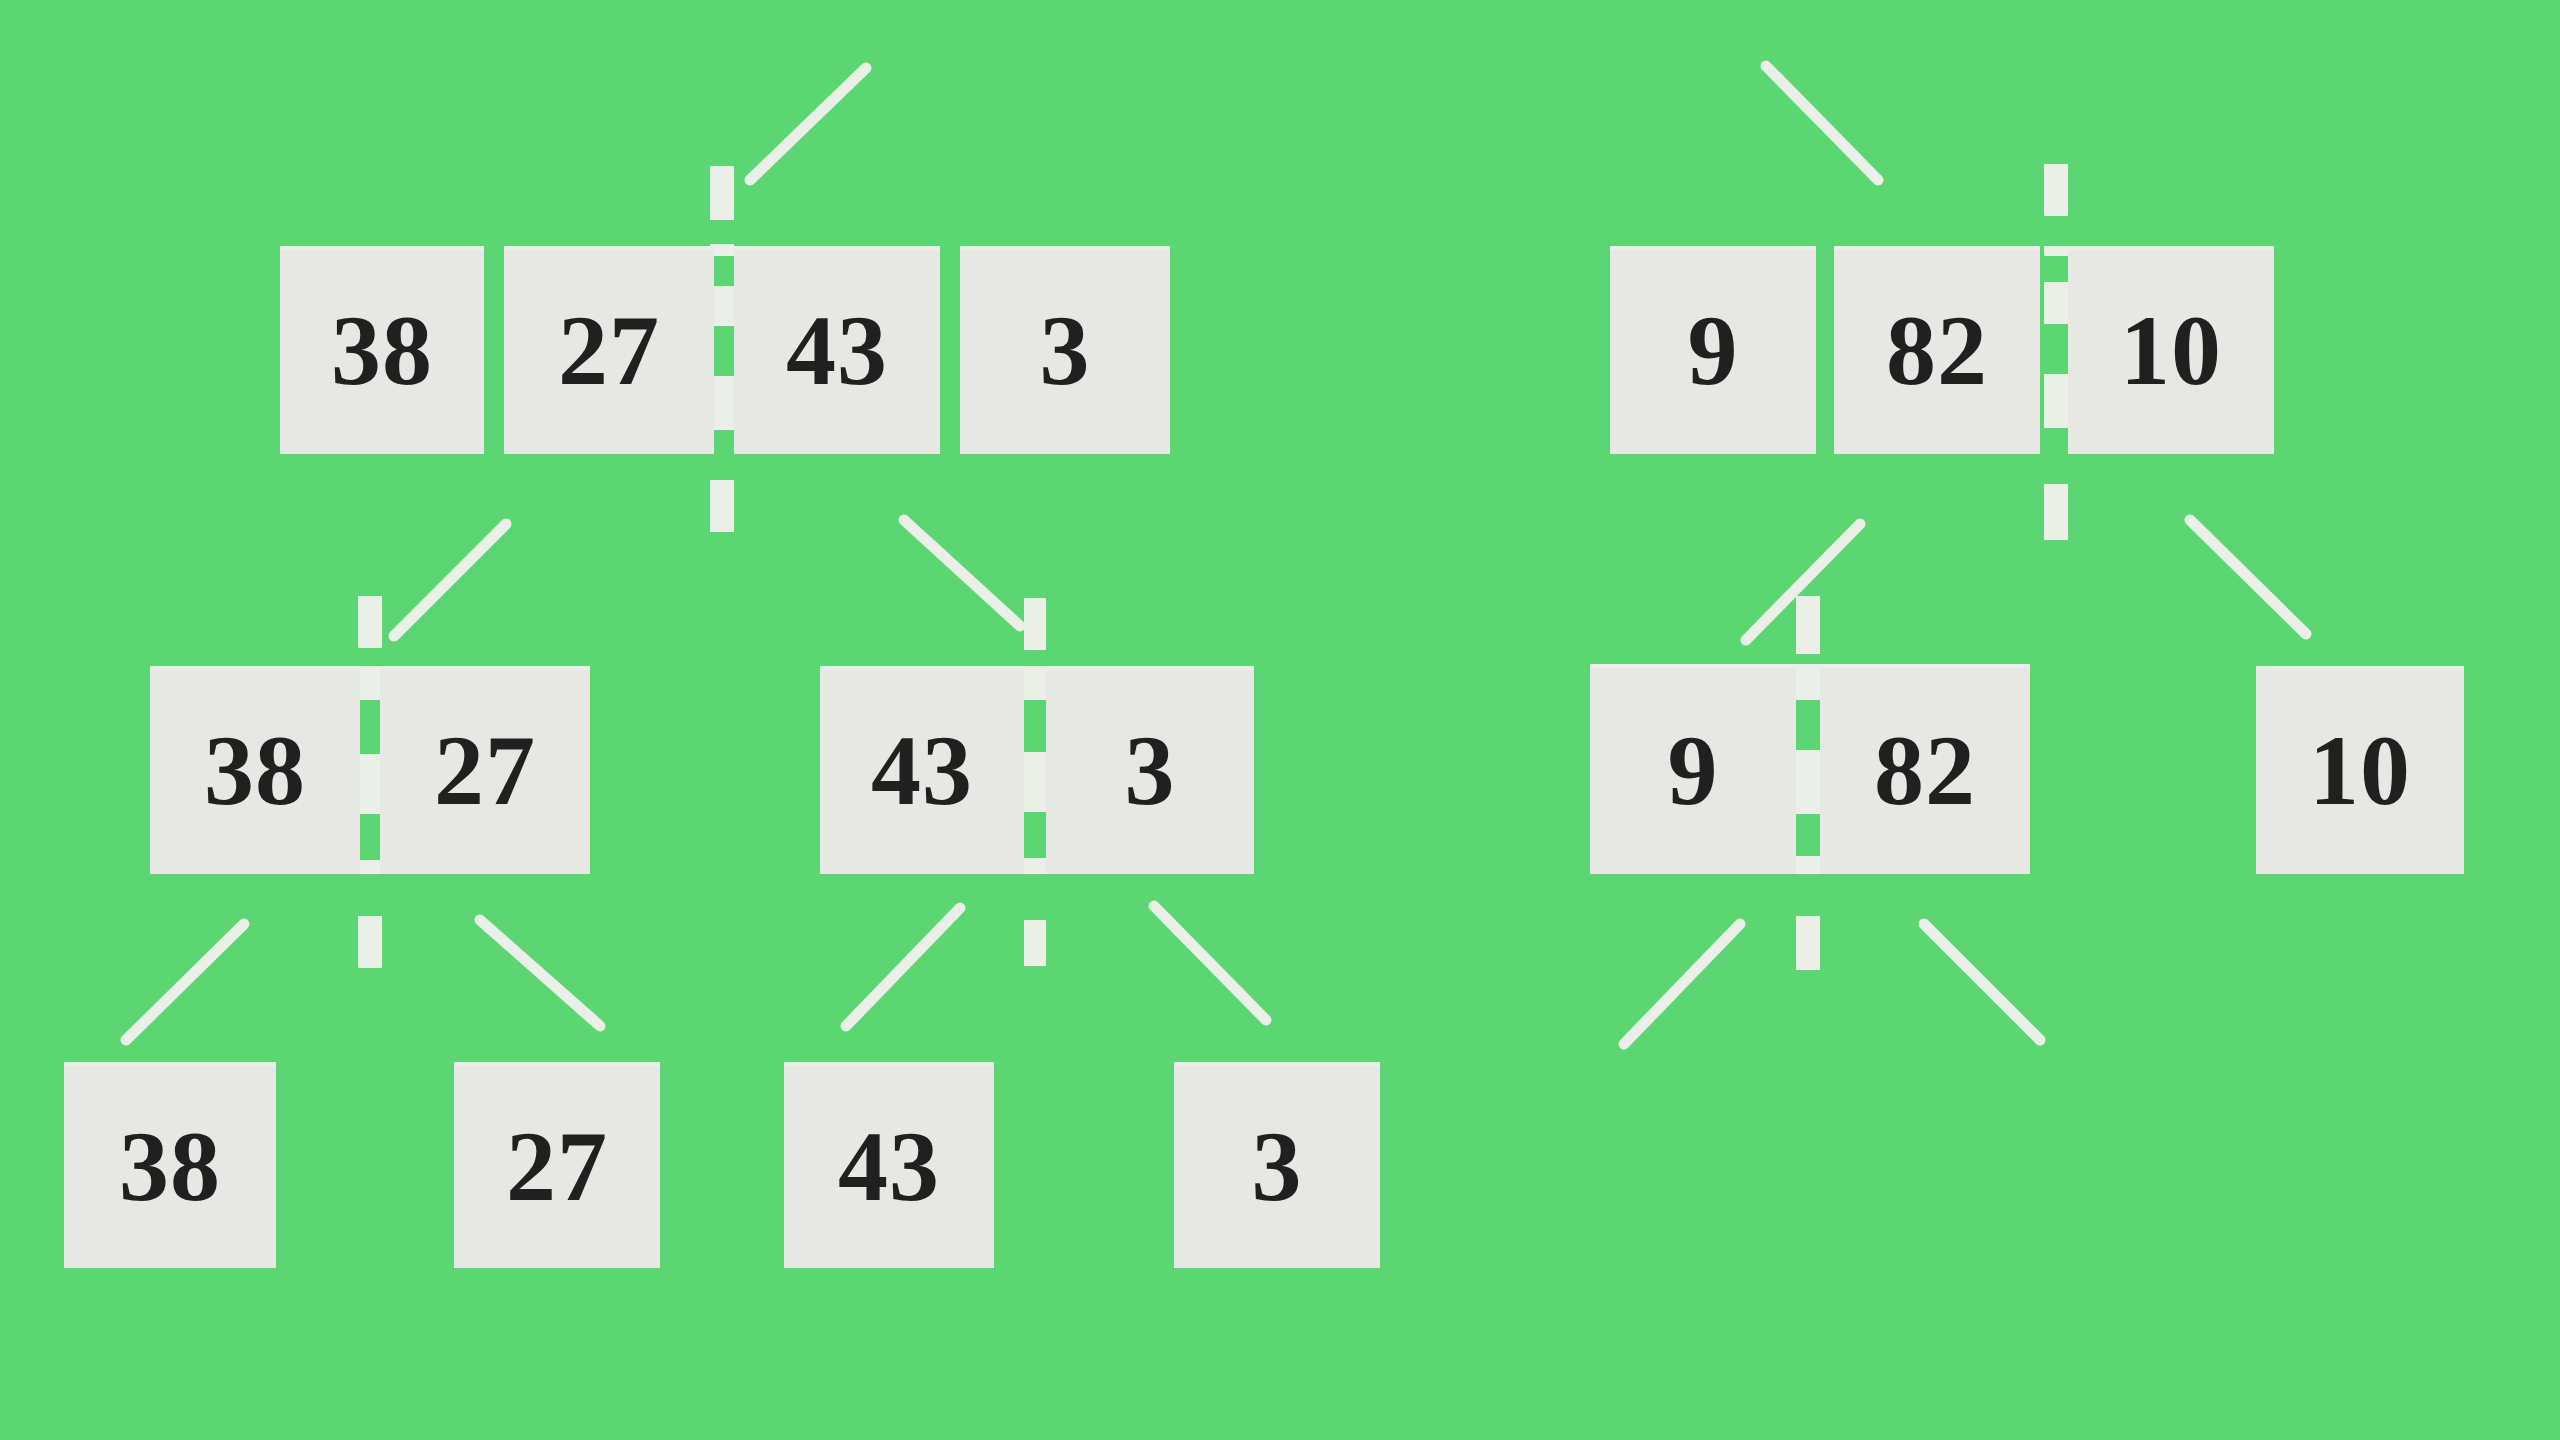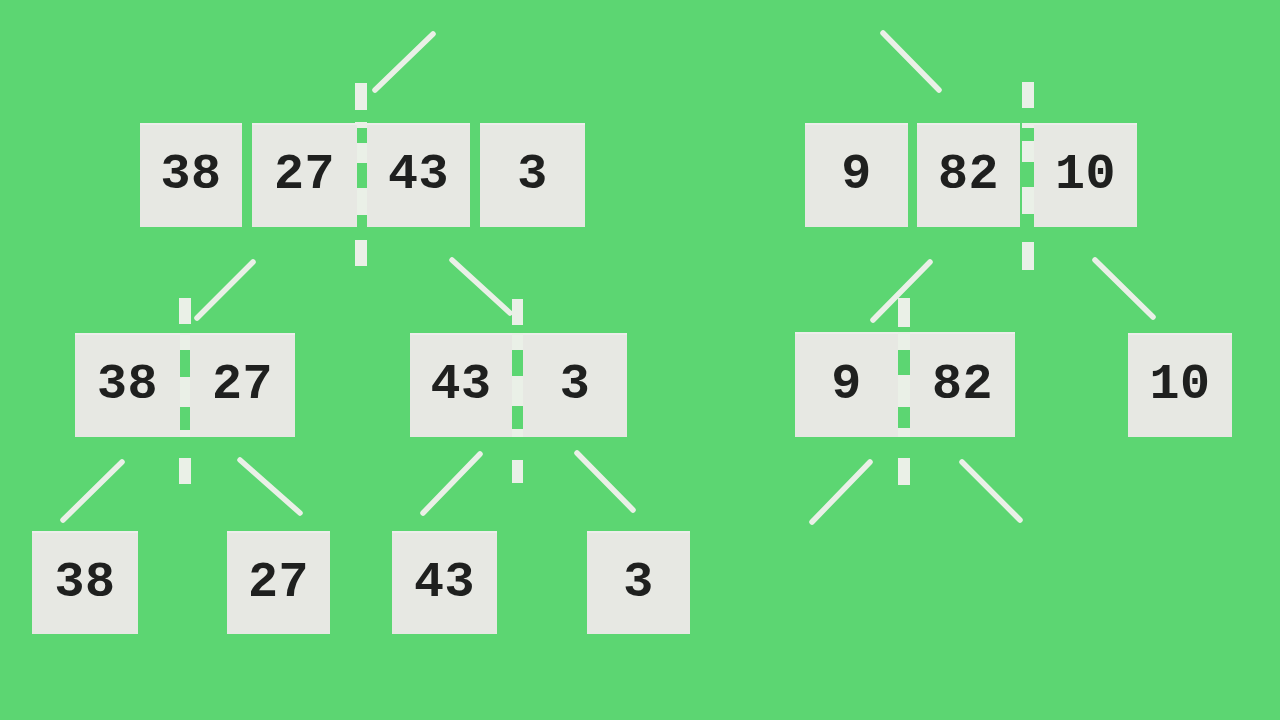--- a/index.html
+++ b/index.html
@@ -7,21 +7,21 @@
     --box:#e7e8e3;
     --line:#eaf0e7;
     --text:#1f201f;
   }
   html,body{margin:0;padding:0;background:#222;}
   #canvas{
     position:relative;
     width:1280px;height:720px;
     background:var(--bg);
     overflow:hidden;
-    font-family:Liberation Mono, monospace;
+    font-family:Liberation Serif, serif;
     text-align:center;
   }
   .cell{
     position:absolute;
     display:flex;align-items:center;justify-content:center;
     background:var(--box);
     color:var(--text);
     font-size:50px;
     font-weight:700;
     line-height:1;

